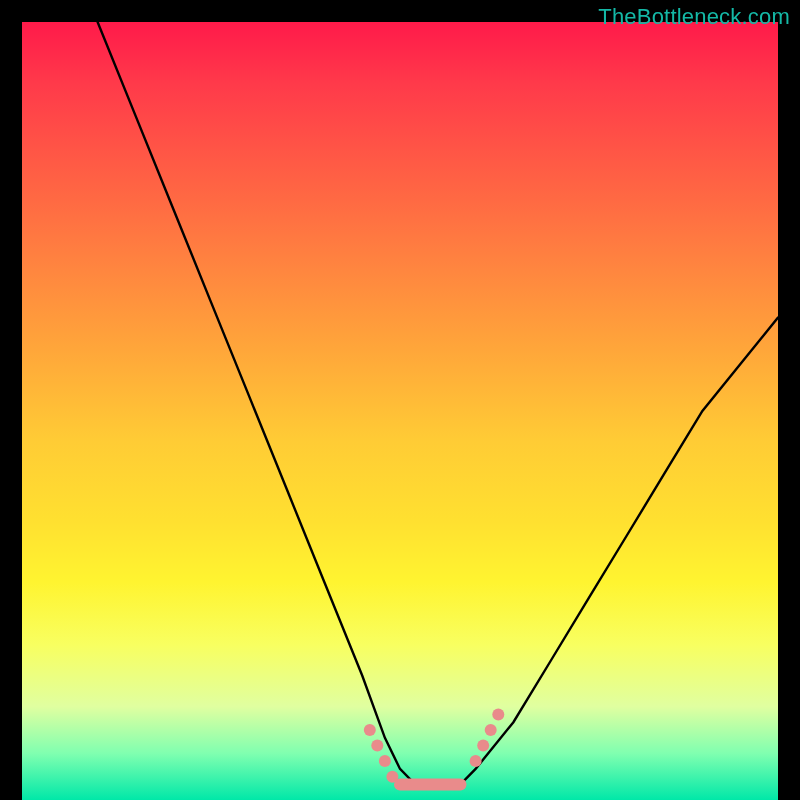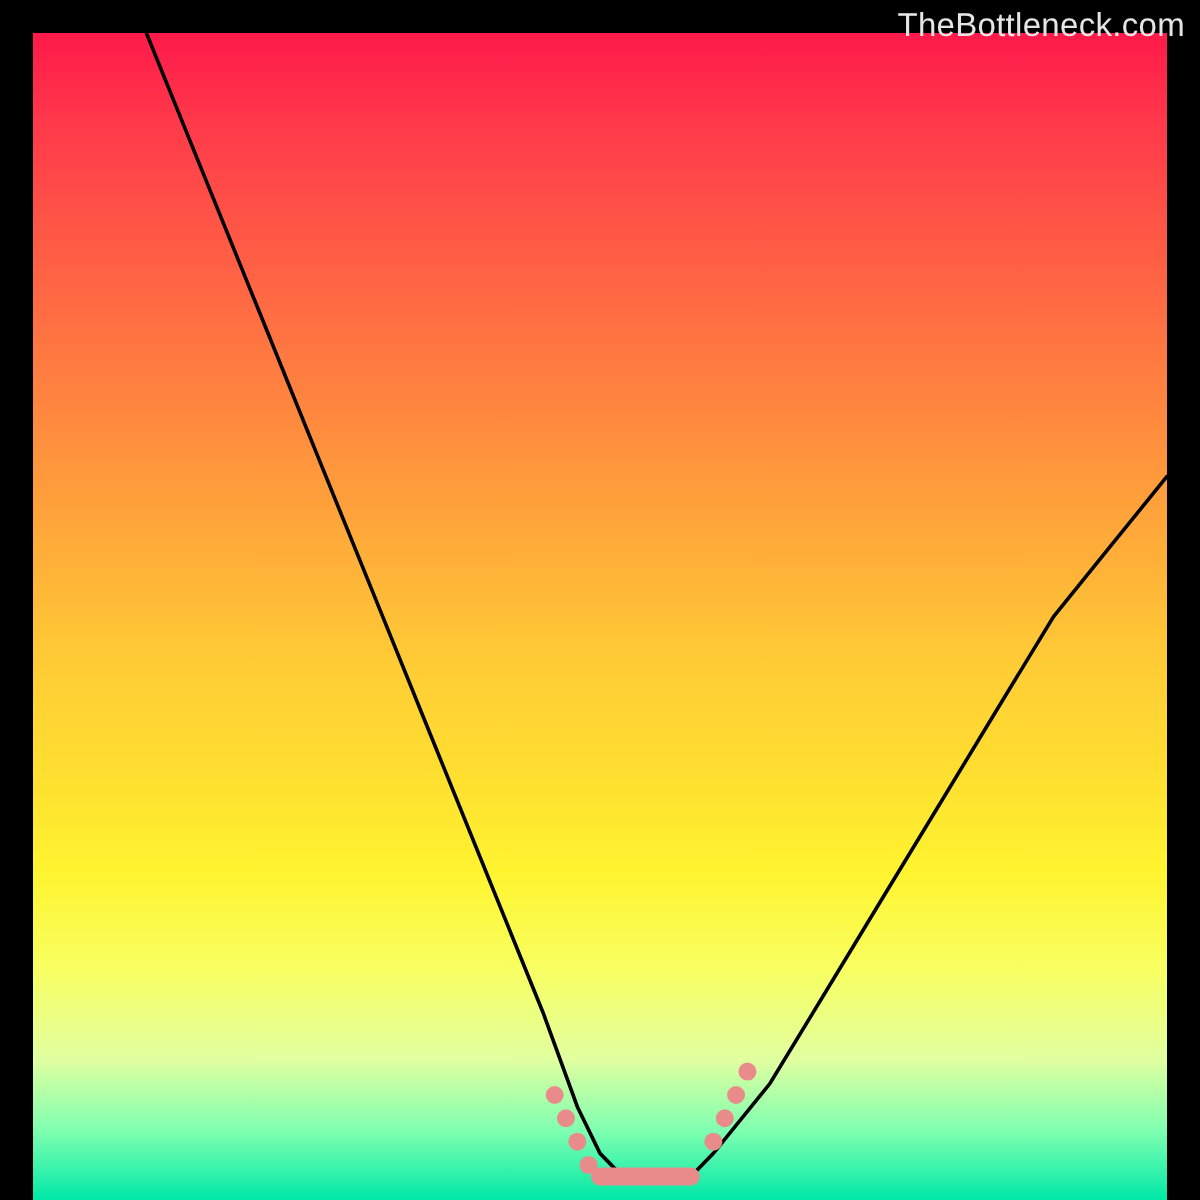--- a/index.html
+++ b/index.html
@@ -29,21 +29,21 @@
       #f8ff60 80%,
       #e0ffa0 88%,
       #80ffb0 94%,
       #00e8a8 100%
     );
   }
   .watermark {
     position: absolute;
     top: 4px;
     right: 10px;
-    color: #e5e5e5;
+    color: #14b8a6;
     font-size: 22px;
     font-weight: 500;
     letter-spacing: 0.2px;
     z-index: 10;
   }
   svg.curve {
     position: absolute;
     left: 0;
     top: 0;
     width: 756px;

